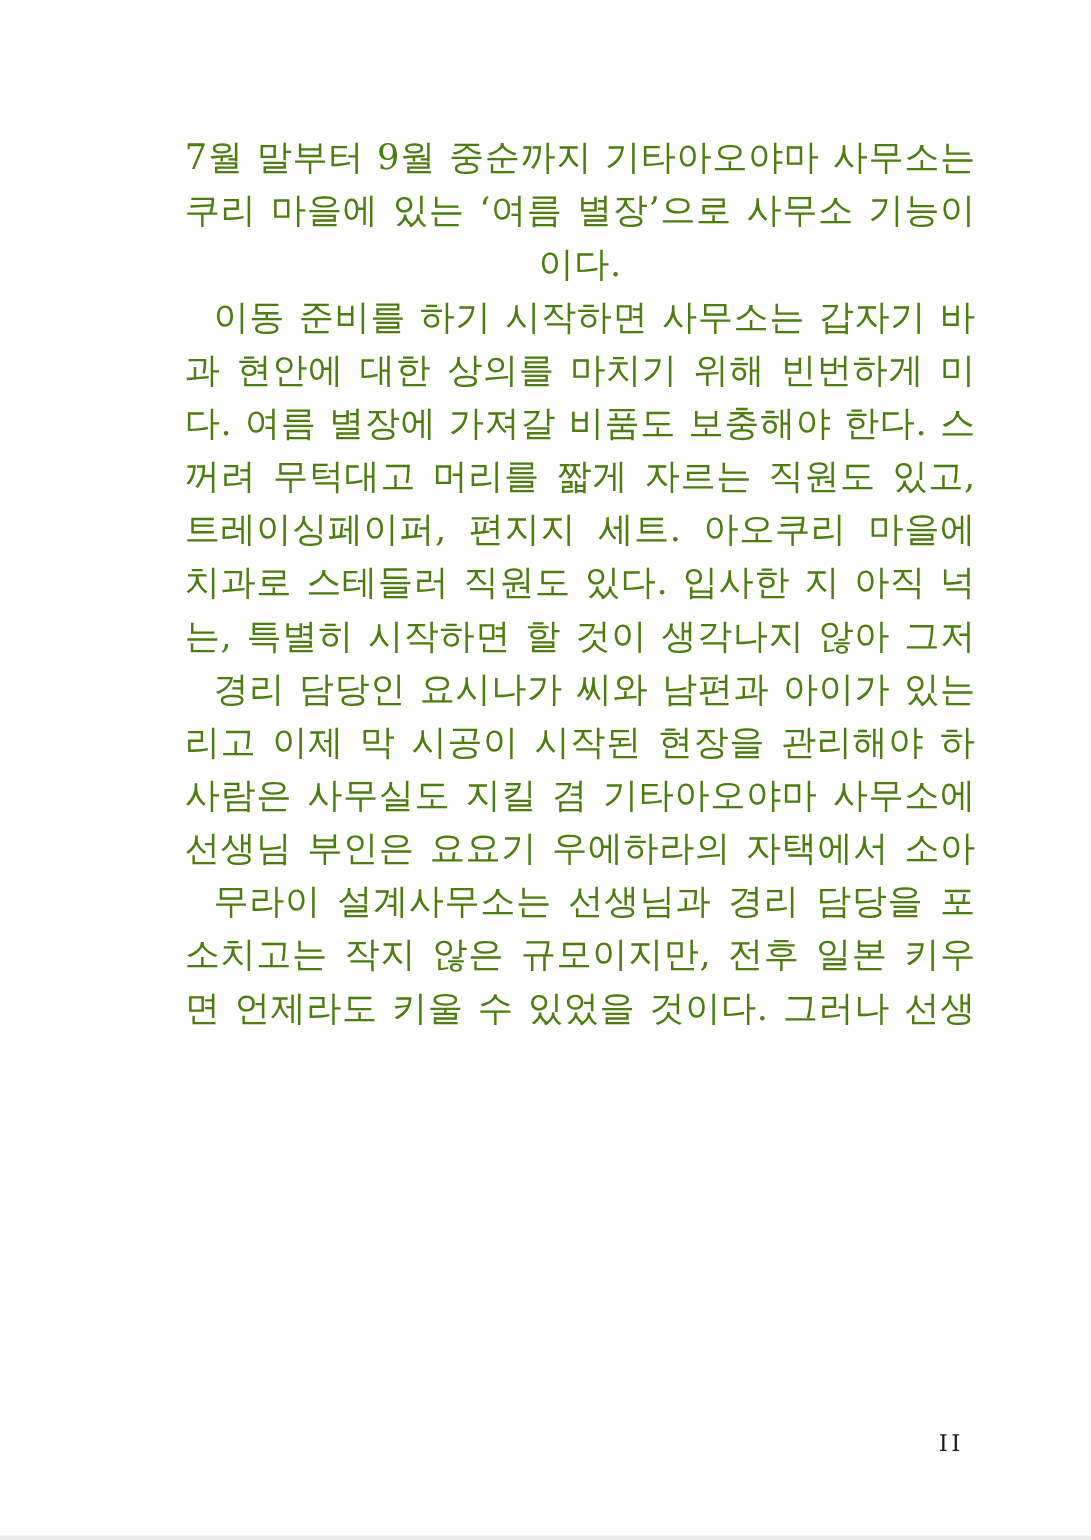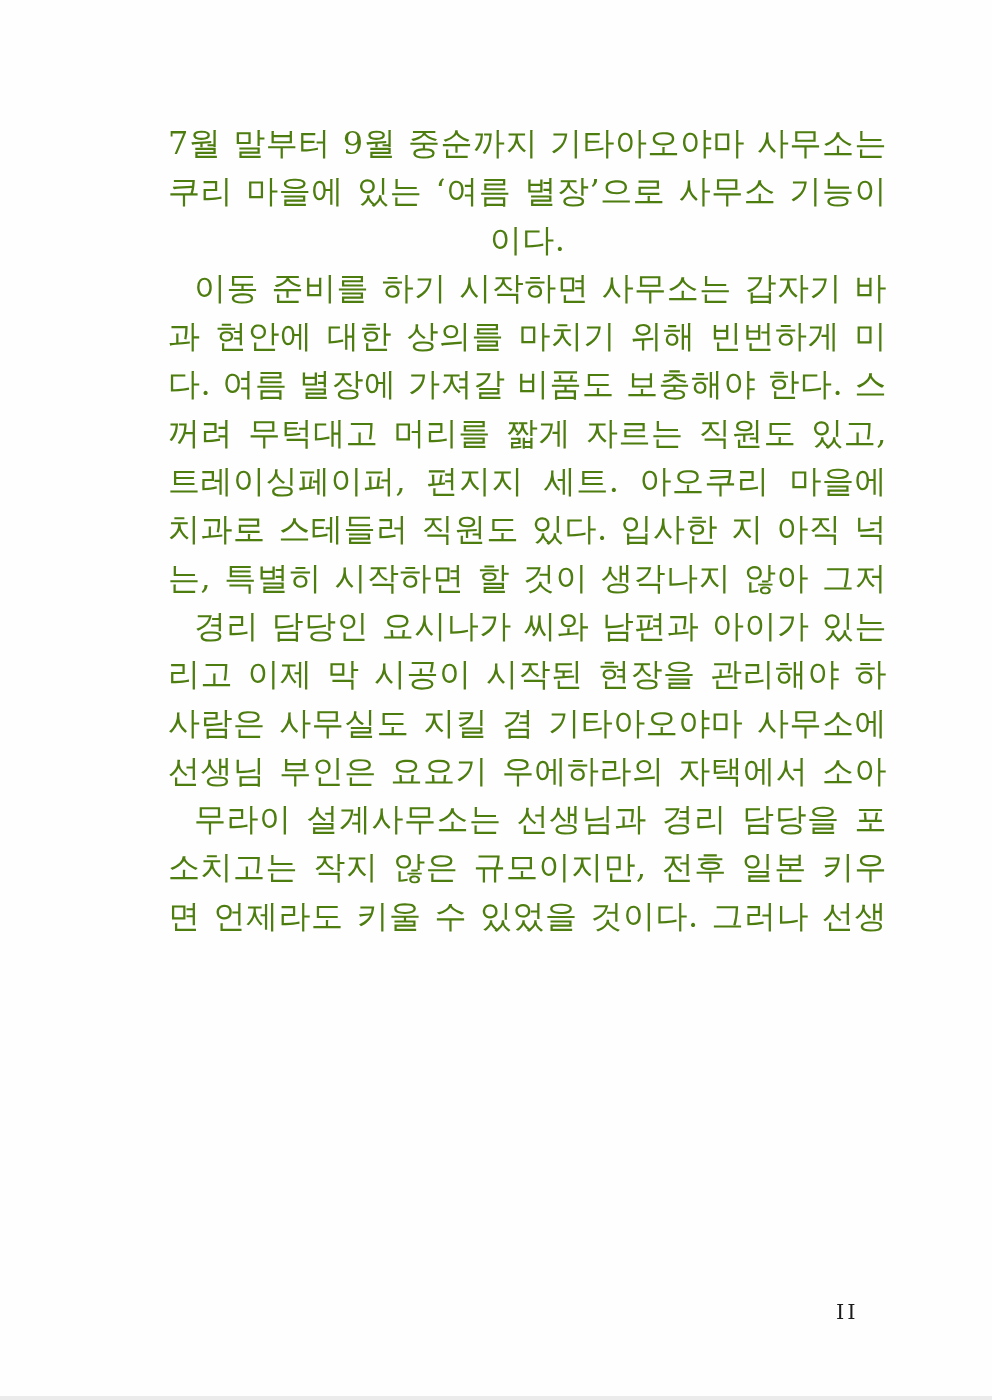--- a/index.html
+++ b/index.html
@@ -45,21 +45,21 @@
     text-align-last: justify;
   }
   .line.indent {
     padding-left: 26px;
   }
   .page-number {
     position: absolute;
     left: 836px;
     top: 1300px;
     width: 40px;
-    text-align: left;
+    text-align: right;
     font-size: 21px;
     letter-spacing: 3px;
     color: #1c1c1c;
     font-family: "DejaVu Serif", "Liberation Serif", serif;
   }
   
   .scan-edge {
     position: absolute;
     left: 0;
     bottom: 0;

